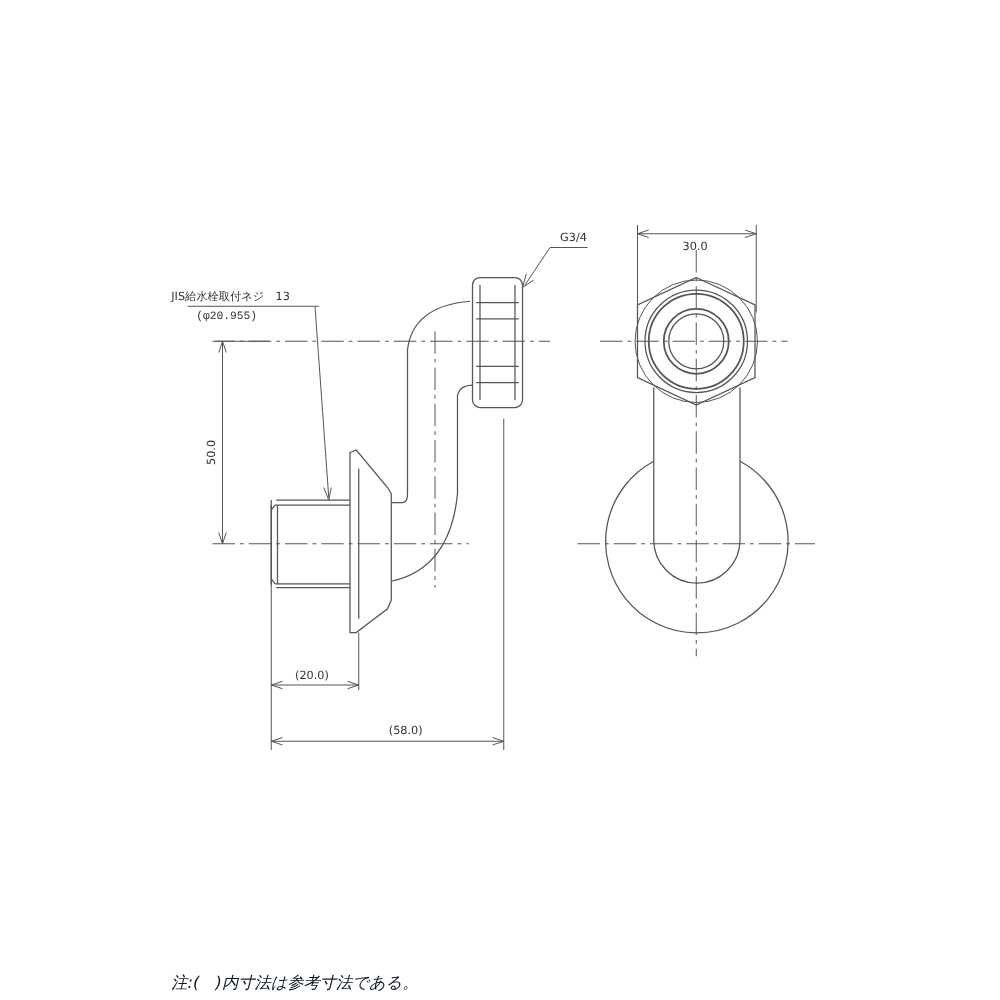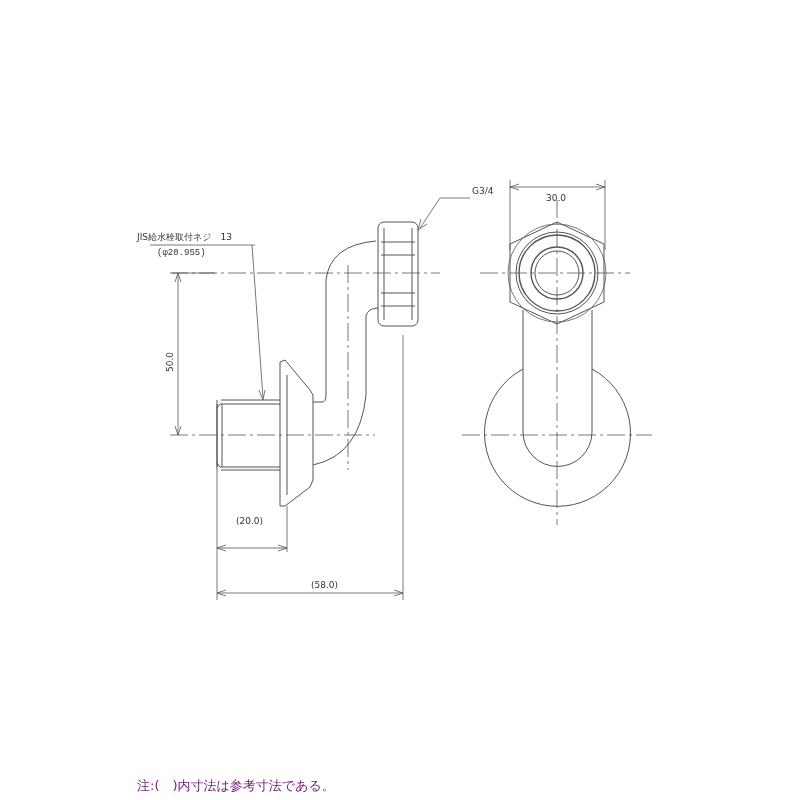--- a/index.html
+++ b/index.html
@@ -1,20 +1,20 @@
 <!DOCTYPE html>
 <html><head>
 <meta charset="utf-8">
 <style>
   html, body { margin: 0; padding: 0; background: #ffffff; }
   body { width: 800px; height: 800px; position: relative; overflow: hidden;
          font-family: "DejaVu Sans", sans-serif; color: #333; }
   #drawing { position: absolute; left: 0; top: 0; }
   .lbl { position: absolute; font-size: 9px; color: #333; white-space: nowrap; }
-  .note { position: absolute; left: 137px; top: 777px; font-size: 13px; color: #701a75; }
+  .note { position: absolute; left: 137px; top: 777px; font-size: 13px; color: #0f172a; font-style: italic; }
   .vert { transform: rotate(-90deg); transform-origin: left top; }
 </style>
 </head>
 <body>
 
 <svg id="drawing" width="800" height="800" viewBox="0 0 800 800" fill="none" stroke="#555" stroke-width="1">
 
   <g>
 
     <line x1="170" y1="273" x2="440" y2="273" stroke-dasharray="18,4,3,4" stroke-width="0.8"></line>
@@ -91,19 +91,19 @@
     <line x1="510" y1="180" x2="510" y2="250"></line>
     <line x1="605" y1="180" x2="605" y2="250"></line>
     <line x1="510" y1="187" x2="605" y2="187"></line>
     <polyline points="519,184 510,187 519,190"></polyline>
     <polyline points="596,184 605,187 596,190"></polyline>
   </g>
 </svg>
 
 <div class="lbl" style="left:137px; top:231px;">JIS給水栓取付ネジ　13</div>
 <div class="lbl" style="left:157px; top:248px;font-family:Liberation Mono, monospace;">(φ20.955)</div>
-<div class="lbl" style="left:472px; top:186px;">G3/4</div>
+<div class="lbl" style="left:448px; top:186px;">G3/4</div>
 <div class="lbl" style="left:546px; top:174px;margin-top:19px;">30.0</div>
 <div class="lbl vert" style="left:165px; top:372px;">50.0</div>
-<div class="lbl" style="left:236px; top:516px;">(20.0)</div>
+<div class="lbl" style="left:236px; top:536px;">(20.0)</div>
 <div class="lbl" style="left:299px; top:580px;margin-left:12px;">(58.0)</div>
 
 <div class="note">注:(　)内寸法は参考寸法である。</div>
 
 </body></html>

